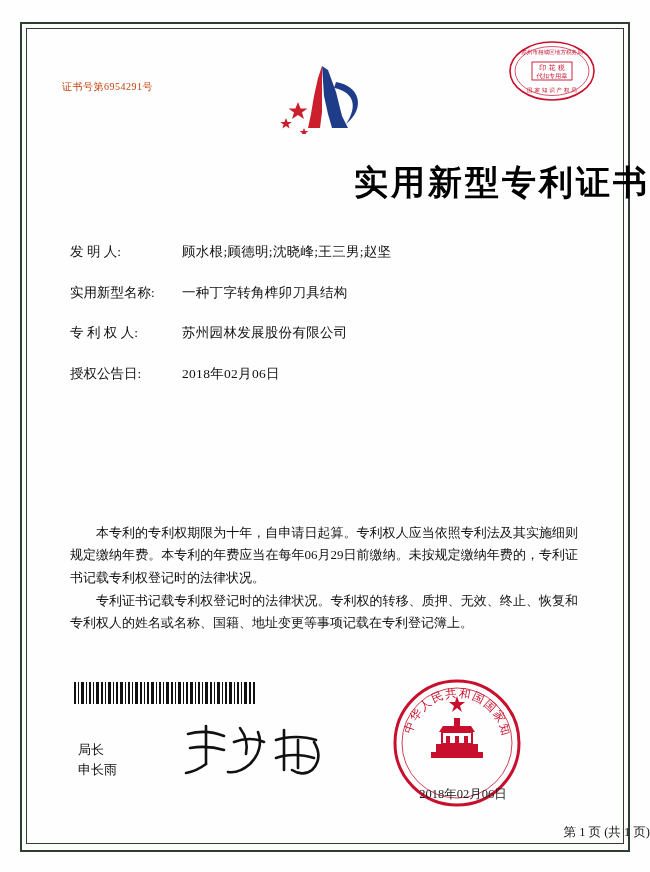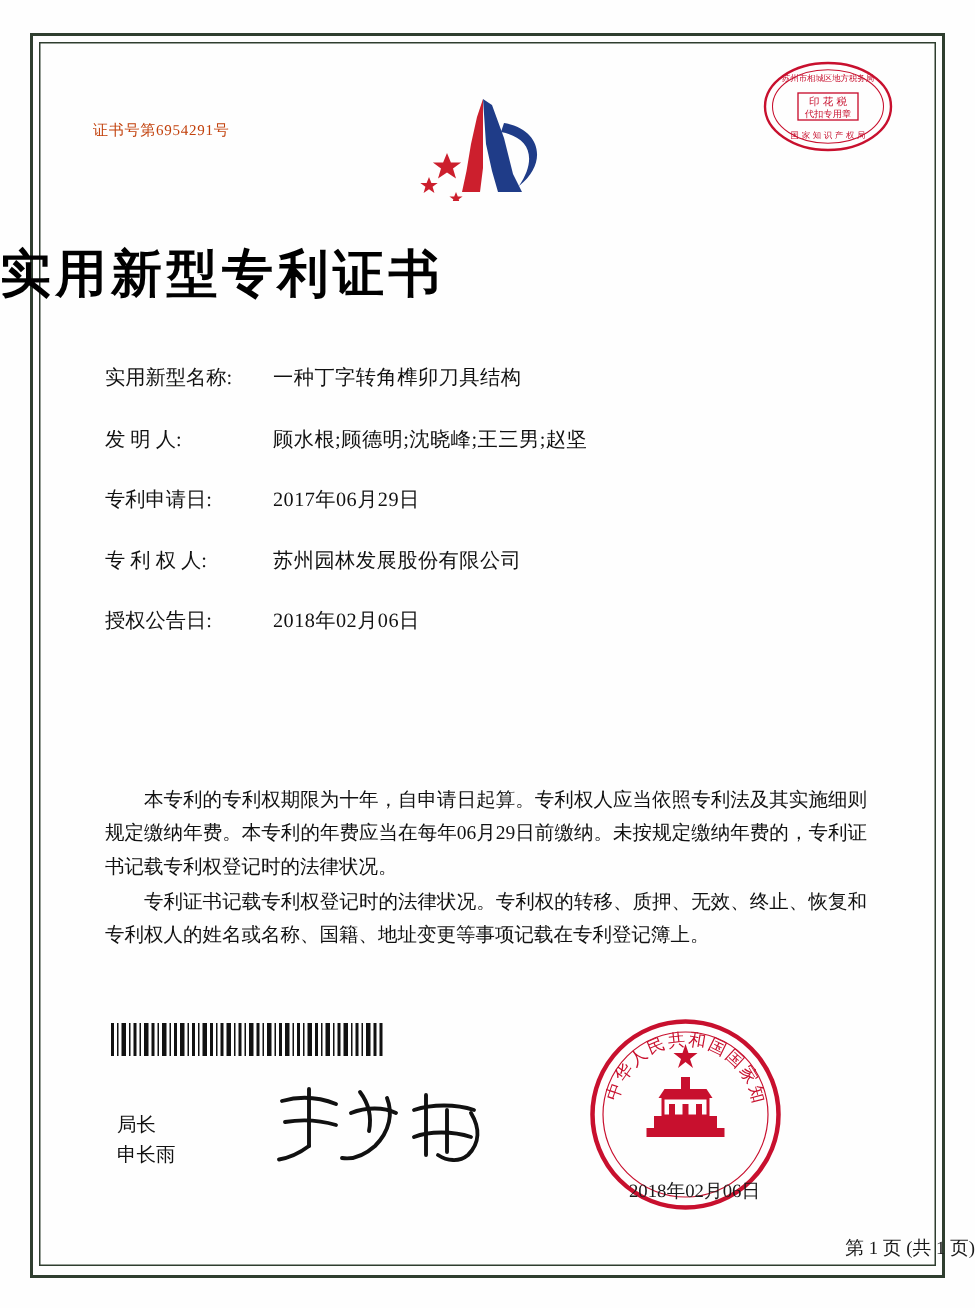--- a/index.html
+++ b/index.html
@@ -57,21 +57,21 @@
     position: absolute;
     right: 54px;
     top: 40px;
     width: 88px;
     height: 62px;
   }
   .title {
     position: absolute;
     left: 0; right: 0;
     top: 160px;
-    text-align: left;
+    text-align: right;
     font-size: 34px;
     font-weight: bold;
     letter-spacing: 3px;
     font-family: "DejaVu Serif", "Liberation Serif", serif;
     color: #000;
   }
   .fields {
     position: absolute;
     left: 70px;
     top: 243px;
@@ -187,30 +187,26 @@
       <text x="44" y="38" fill="#c8102e" font-size="6.2" text-anchor="middle" font-family="DejaVu Serif, serif">代扣专用章</text>
       <text x="44" y="14" fill="#c8102e" font-size="5.6" text-anchor="middle" font-family="DejaVu Serif, serif">苏州市相城区地方税务局</text>
       <text x="44" y="52" fill="#c8102e" font-size="5.6" text-anchor="middle" font-family="DejaVu Serif, serif">国 家 知 识 产 权 局</text>
     </svg>
   </div>
 
   <div class="title">实用新型专利证书</div>
 
   <div class="fields">
     <div class="field-row">
-      <div class="field-label">实用新型名称:</div>
-      <div class="field-value">一种丁字转角榫卯刀具结构</div>
-    </div>
-    <div class="field-row">
       <div class="field-label" style="letter-spacing: 0px;">发  明  人:</div>
       <div class="field-value">顾水根;顾德明;沈晓峰;王三男;赵坚</div>
     </div>
     <div class="field-row">
-      <div class="field-label">专利申请日:</div>
-      <div class="field-value">2017年06月29日</div>
+      <div class="field-label">实用新型名称:</div>
+      <div class="field-value">一种丁字转角榫卯刀具结构</div>
     </div>
     <div class="field-row">
       <div class="field-label">专 利 权 人:</div>
       <div class="field-value">苏州园林发展股份有限公司</div>
     </div>
     <div class="field-row">
       <div class="field-label">授权公告日:</div>
       <div class="field-value">2018年02月06日</div>
     </div>
   </div>

